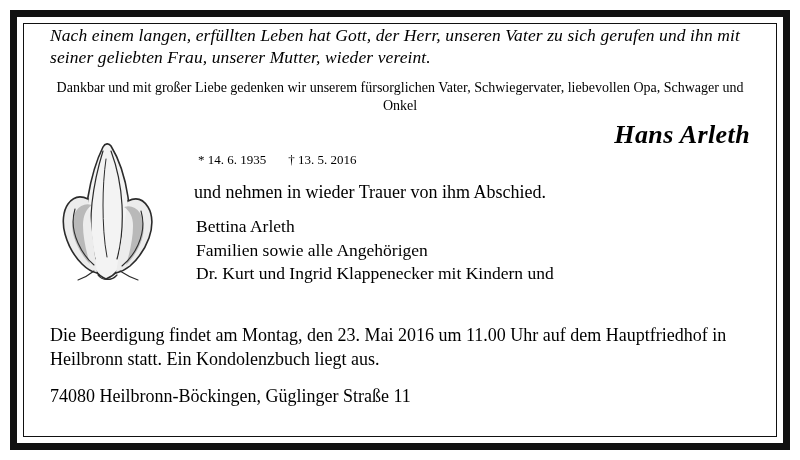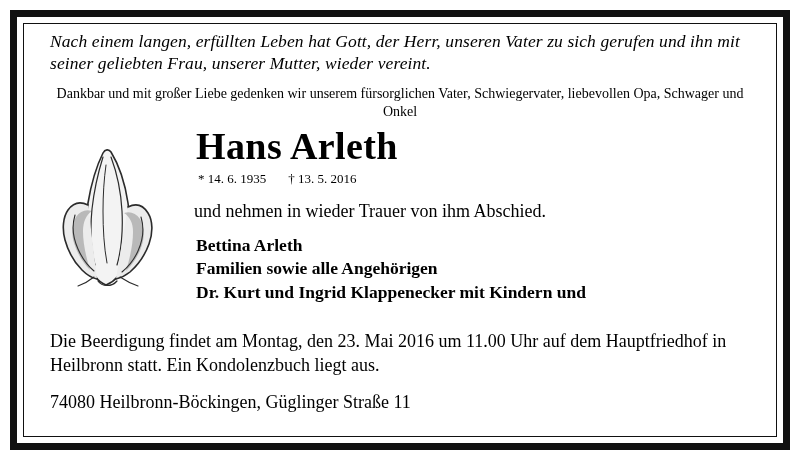--- a/index.html
+++ b/index.html
@@ -29,21 +29,21 @@
     padding: 6px;
     background: #ffffff;
   }
   .frame-inner {
     box-sizing: border-box;
     width: 100%;
     height: 100%;
     border: 1px solid #111111;
     background: #ffffff;
     position: relative;
-    padding: 6px 26px 10px 26px;
+    padding: 0 26px 10px 26px;
   }
   .intro {
     font-style: italic;
     font-size: 17.5px;
     line-height: 1.28;
     margin: 0 0 10px 0;
     letter-spacing: 0.1px;
   }
   .dankbar {
     font-size: 14px;
@@ -59,44 +59,45 @@
     position: absolute;
     left: -8px;
     top: 18px;
     width: 130px;
     height: 145px;
   }
   .center-block {
     margin-left: 140px;
   }
   .name {
-    font-size: 38px;
+    font-size: 26px;
     font-weight: bold;
     letter-spacing: 0.4px;
     line-height: 1.05;
     margin: 6px 0 4px 0;
-    text-align: left;
+    text-align: right;
     padding-left: 6px;
+    font-style: italic;
   }
   .dates {
     font-size: 13px;
     margin: 0 0 14px 0;
     padding-left: 8px;
   }
   .dates .sep {
     display: inline-block;
     width: 22px;
   }
   .abschied {
     font-size: 18px;
     margin: 0 0 12px 0;
     padding-left: 4px;
   }
   .mourners {
-    font-weight: bold;
+    font-weight: normal;
     font-size: 17.5px;
     line-height: 1.33;
     padding-left: 6px;
   }
   .mourners div {
     white-space: nowrap;
   }
   .closing {
     font-size: 18px;
     line-height: 1.32;

